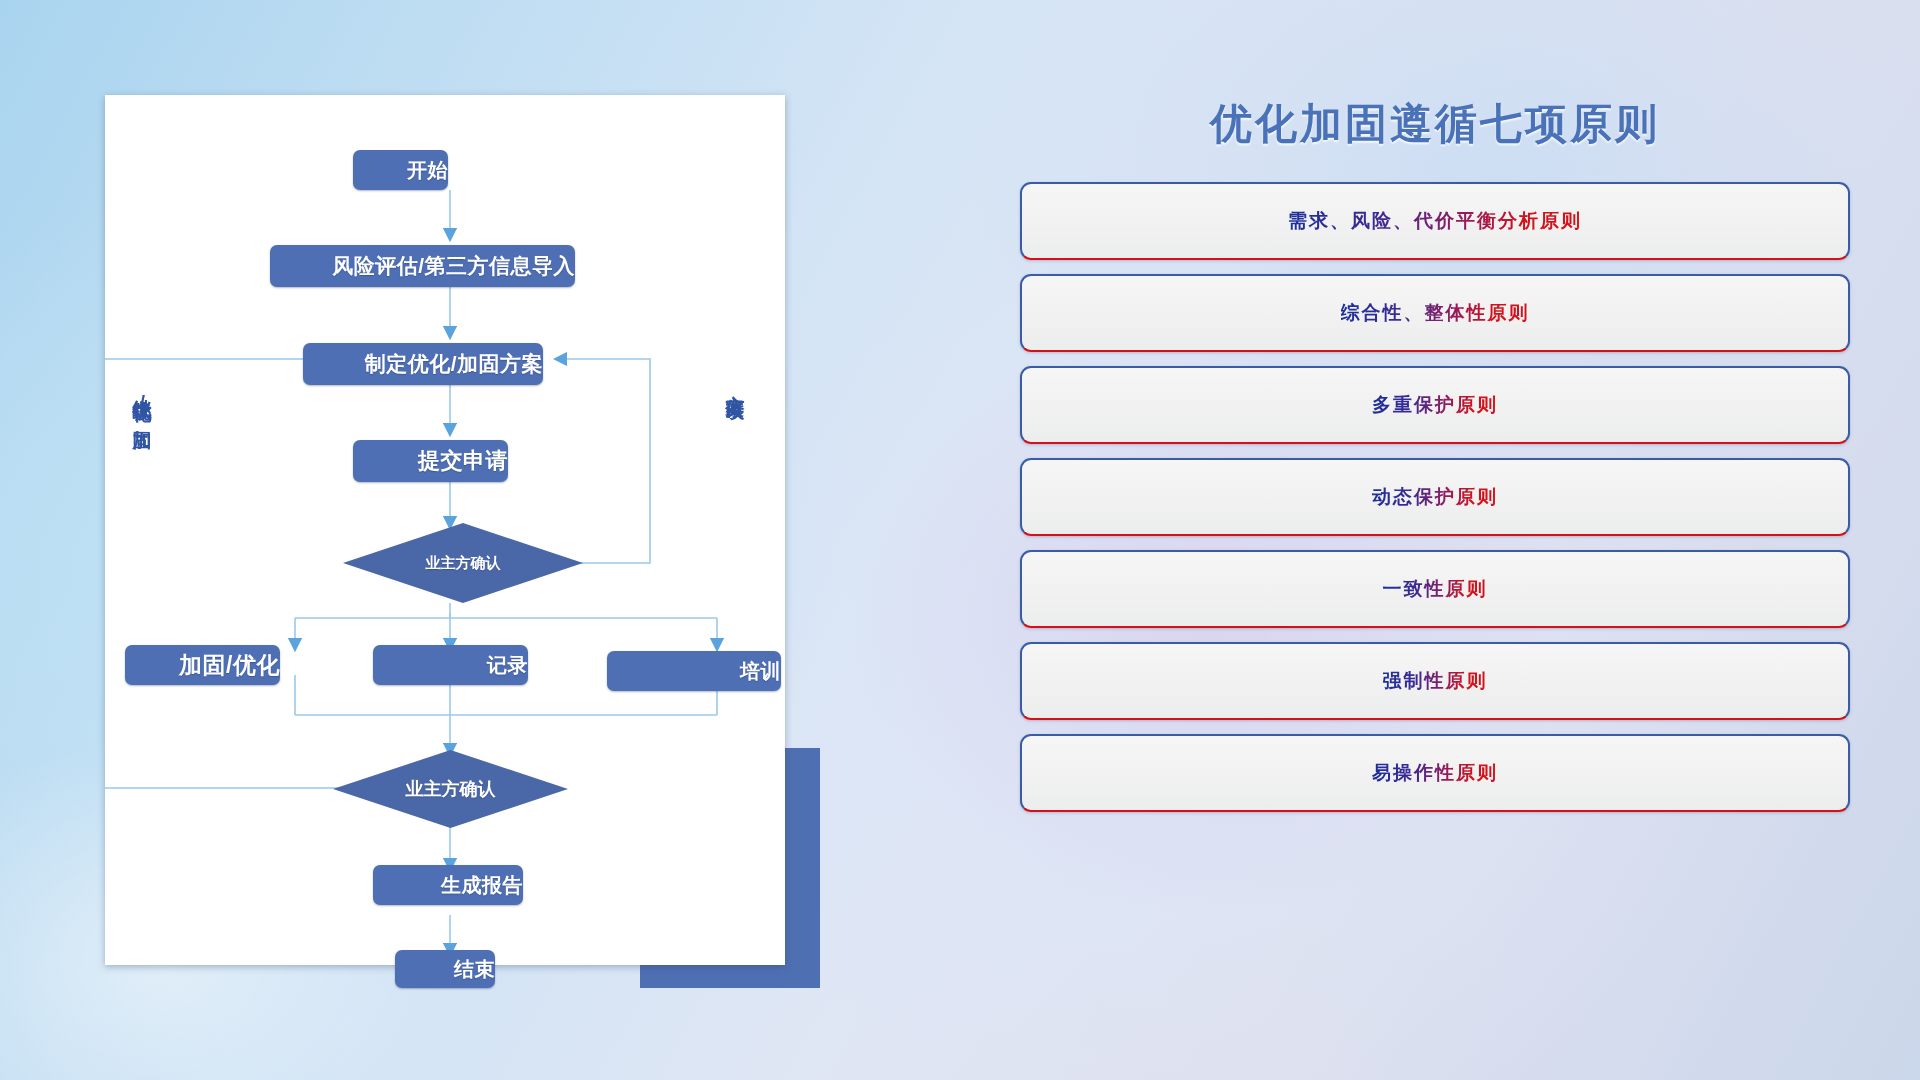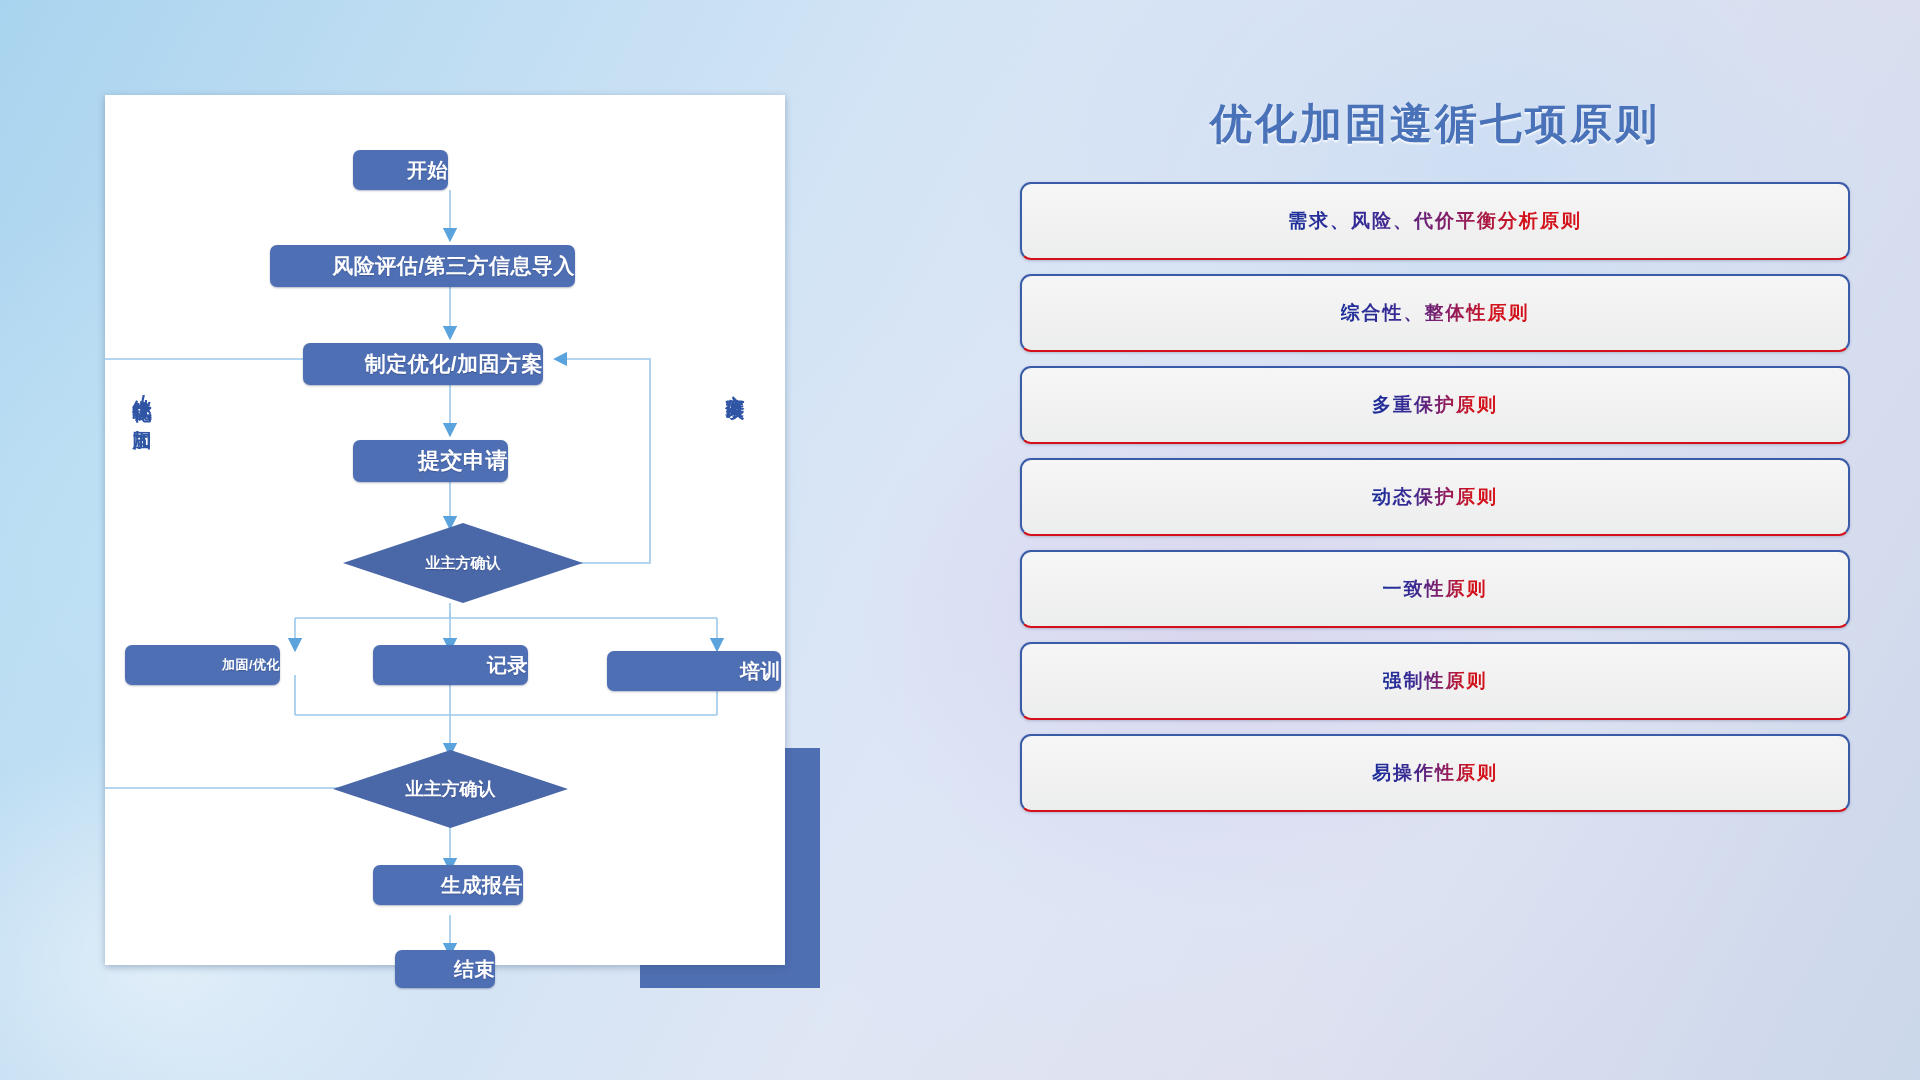--- a/index.html
+++ b/index.html
@@ -131,21 +131,21 @@
   </div>
 
   <div class="node" style="left:248px;top:345px;width:155px;height:42px;font-size:22px;">
     <span>提交申请</span>
   </div>
 
   <div class="diamond" style="left:238px;top:428px;width:240px;height:80px;font-size:15px;">
     <span>业主方确认</span>
   </div>
 
-  <div class="node" style="left:20px;top:550px;width:155px;height:40px;font-size:13px;">
+  <div class="node" style="left:20px;top:550px;width:155px;height:40px;font-size:23px;">
     <span>加固/优化</span>
   </div>
   <div class="node" style="left:268px;top:550px;width:155px;height:40px;font-size:20px;">
     <span>记录</span>
   </div>
   <div class="node" style="left:502px;top:556px;width:174px;height:40px;font-size:20px;">
     <span>培训</span>
   </div>
 
   <div class="diamond" style="left:228px;top:655px;width:235px;height:78px;font-size:18px;">

